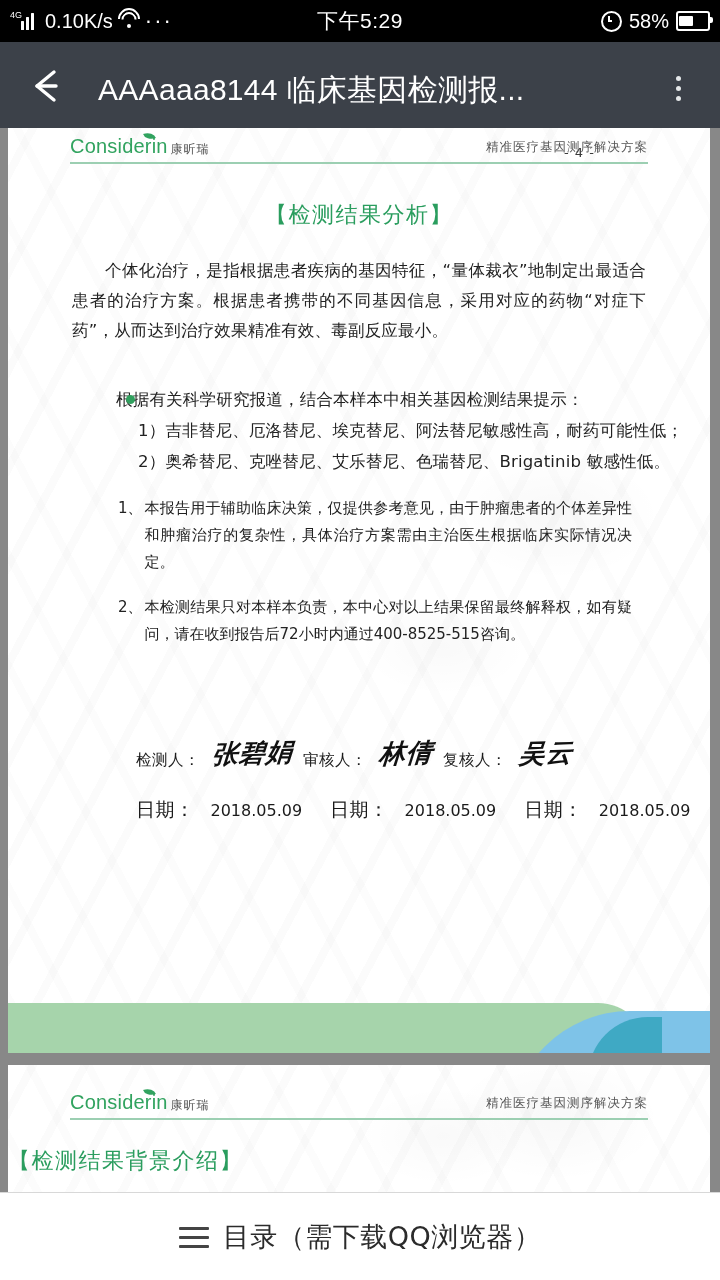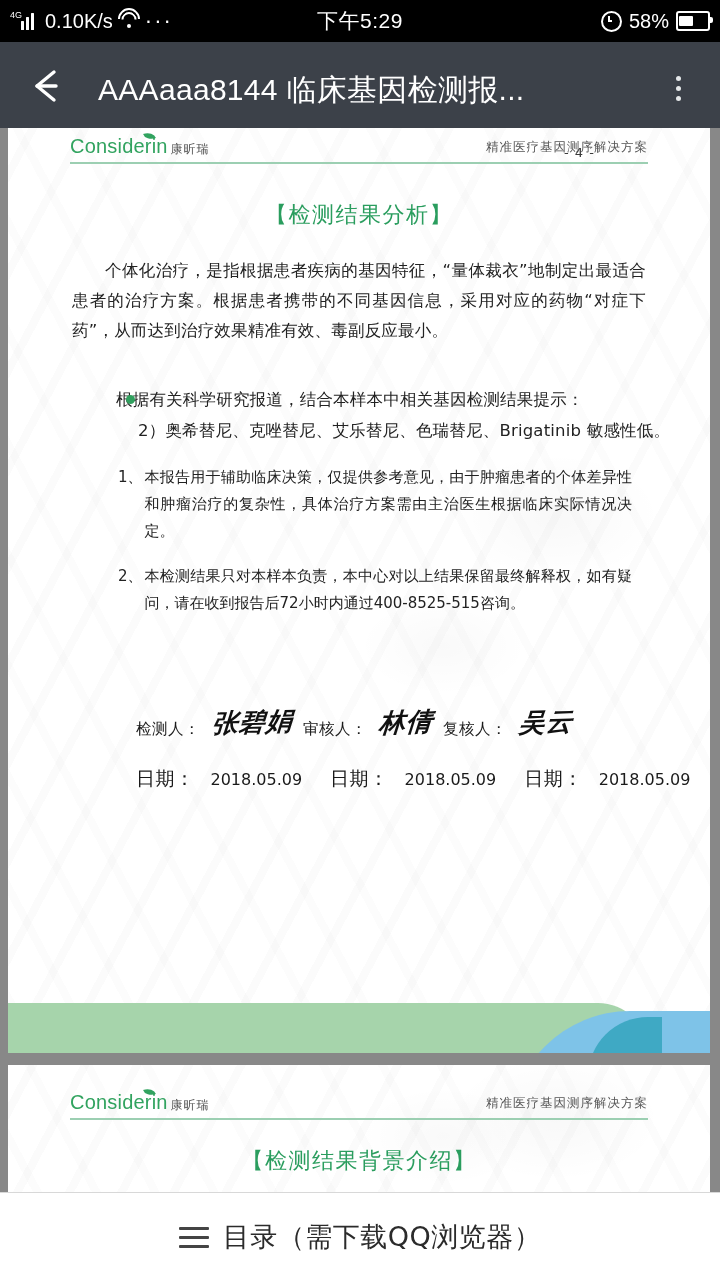--- a/index.html
+++ b/index.html
@@ -144,21 +144,21 @@
   .fb-blue{position:absolute;right:0;top:8px;width:200px;height:120px;background:#7ec3e8;
     border-radius:120px 0 0 0;}
   .fb-overlap{position:absolute;left:580px;top:14px;width:74px;height:60px;background:#3fa9c4;
     border-radius:60px 0 0 0;}
   .pagenum{position:absolute;left:556px;top:17px;font-size:13px;color:#3a3a3a;letter-spacing:1px;
     font-family:"DejaVu Sans","Liberation Sans",sans-serif;z-index:5;}
 
   
   .page2{top:937px;height:127px;}
   .dochead2{margin:0 62px;padding-top:26px;}
-  .doctitle2{text-align:center;color:#2a9d5e;font-size:22px;letter-spacing:1.5px;margin-top:26px;
+  .doctitle2{color:#2a9d5e;font-size:22px;letter-spacing:1.5px;margin-top:26px;
     font-family:"DejaVu Sans","Liberation Sans",sans-serif;}
 
   
   .bottombar{
     position:absolute;left:0;top:1192px;width:720px;height:88px;background:#fff;
     border-top:1px solid #d8d8d8;
     display:flex;align-items:center;justify-content:center;gap:14px;cursor:pointer;
   }
   .listicon{display:flex;flex-direction:column;gap:6px;width:30px;}
   .listicon i{display:block;height:3px;background:#444;border-radius:1px;}
@@ -234,20 +234,21 @@
           <div class="rule"></div>
         </div>
 
         <div class="doctitle">【检测结果分析】</div>
 
         <div class="body-p">个体化治疗，是指根据患者疾病的基因特征，“量体裁衣”地制定出最适合患者的治疗方案。根据患者携带的不同基因信息，采用对应的药物“对症下药”，从而达到治疗效果精准有效、毒副反应最小。</div>
 
         <div class="bullet-block">
           <span class="bdot"></span>
           <div class="bline">根据有关科学研究报道，结合本样本中相关基因检测结果提示：</div>
+          <div class="bline bsub">1）吉非替尼、厄洛替尼、埃克替尼、阿法替尼敏感性高，耐药可能性低；</div>
           <div class="bline bsub">2）奥希替尼、克唑替尼、艾乐替尼、色瑞替尼、Brigatinib 敏感性低。</div>
         </div>
 
         <div class="decl-item">
           <span class="decl-num">1、</span>
           <span class="decl-txt">本报告用于辅助临床决策，仅提供参考意见，由于肿瘤患者的个体差异性和肿瘤治疗的复杂性，具体治疗方案需由主治医生根据临床实际情况决定。</span>
         </div>
         <div class="decl-item">
           <span class="decl-num">2、</span>
           <span class="decl-txt">本检测结果只对本样本负责，本中心对以上结果保留最终解释权，如有疑问，请在收到报告后72小时内通过400-8525-515咨询。</span>

